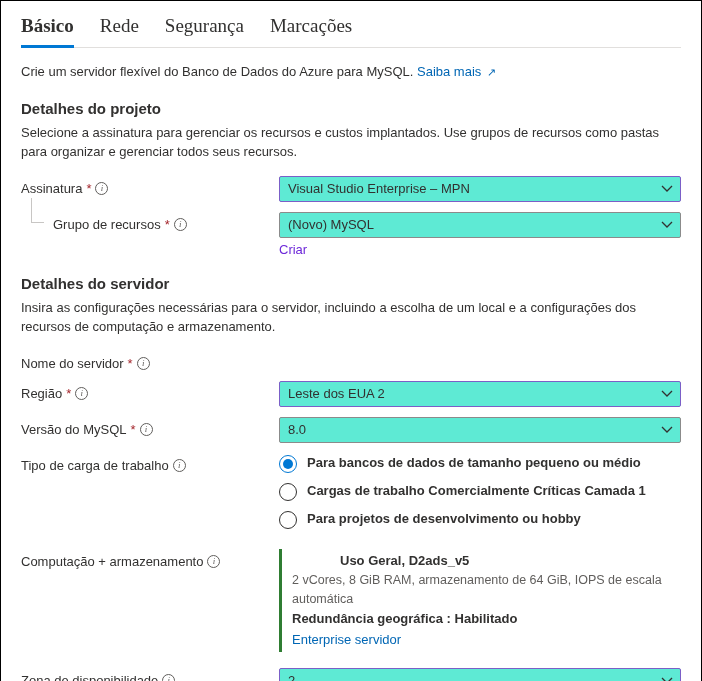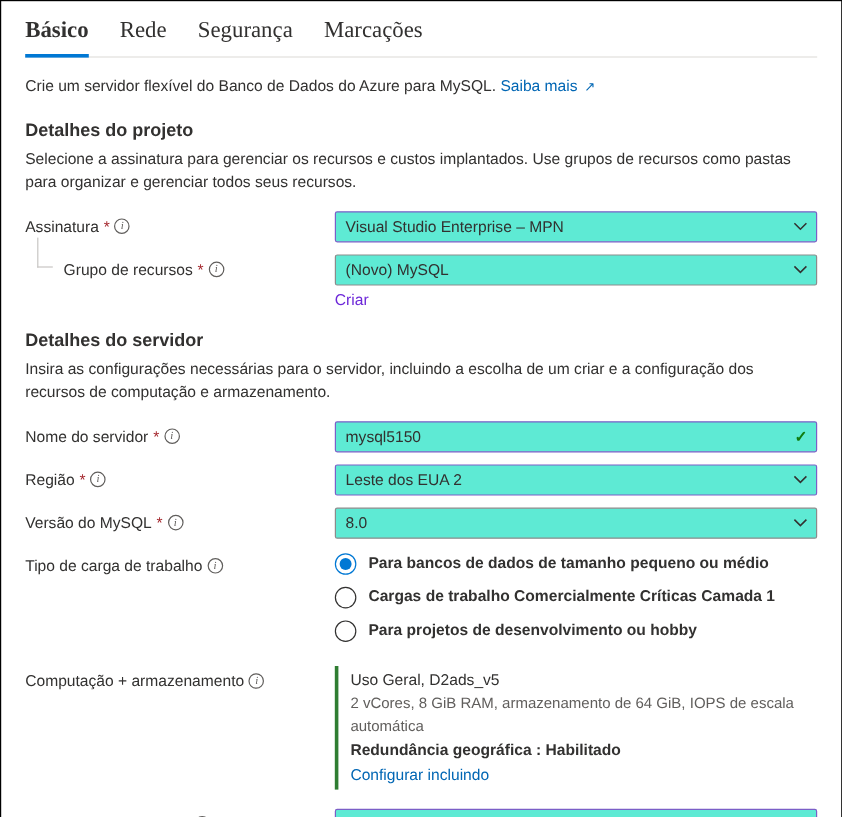--- a/index.html
+++ b/index.html
@@ -116,21 +116,21 @@
   .radio.checked::after{
     content:""; position:absolute; left:3px; top:3px;
     width:10px; height:10px; border-radius:50%; background:#0078d4;
   }
   .radio-label { font-weight:600; }
   .compute-box {
     border-left: 3px solid #2f7d32;
     padding: 2px 0 2px 10px;
     line-height:1.55;
   }
-  .compute-title { font-weight:400; }
+  .compute-title { font-weight:700;margin-left:48px; }
   .compute-sub { color:#605e5c; font-size:12.5px;}
   .compute-redund { font-weight:600; font-size:13px;}
 </style>
 </head>
 <body>
 
 <div class="tabs">
   <div class="tab active">Básico</div>
   <div class="tab">Rede</div>
   <div class="tab">Segurança</div>
@@ -179,33 +179,27 @@
           <svg width="12" height="8">
             <path d="M1 1 L6 6 L11 1" stroke="#323130" stroke-width="1.3" fill="none"></path>
           </svg>
         </span>
     </div>
     <a class="sub-link">Criar</a>
   </div>
 </div>
 
 <h3>Detalhes do servidor</h3>
-<p class="desc">Insira as configurações necessárias para o servidor, incluindo a escolha de um criar e a configuração dos recursos de computação e armazenamento.</p>
+<p class="desc">Insira as configurações necessárias para o servidor, incluindo a escolha de um local e a configurações dos recursos de computação e armazenamento.</p>
 
 <div class="field-row">
   <div class="label-col">
     <span>Nome do servidor</span>
     <span class="req">*</span>
     <span class="info-icon">i</span>
-  </div>
-  <div class="input-col">
-    <div class="text-input highlight">
-      <span>mysql5150</span>
-      <span class="check-mark">✓</span>
-    </div>
   </div>
 </div>
 
 <div class="field-row">
   <div class="label-col">
     <span>Região</span>
     <span class="req">*</span>
     <span class="info-icon">i</span>
   </div>
   <div class="input-col">
@@ -262,21 +256,21 @@
 <div class="field-row" style="margin-top:10px;">
   <div class="label-col">
     <span>Computação + armazenamento</span>
     <span class="info-icon">i</span>
   </div>
   <div class="input-col">
     <div class="compute-box">
       <div class="compute-title">Uso Geral, D2ads_v5</div>
       <div class="compute-sub">2 vCores, 8 GiB RAM, armazenamento de 64 GiB, IOPS de escala automática</div>
       <div class="compute-redund">Redundância geográfica : Habilitado</div>
-      <a class="link" style="font-size:13px;">Configurar incluindo</a>
+      <a class="link" style="font-size:13px;">Enterprise servidor</a>
     </div>
   </div>
 </div>
 
 <div class="field-row" style="margin-top:16px; margin-bottom:0;">
   <div class="label-col">
     <span>Zona de disponibilidade</span>
     <span class="info-icon">i</span>
   </div>
   <div class="input-col">

